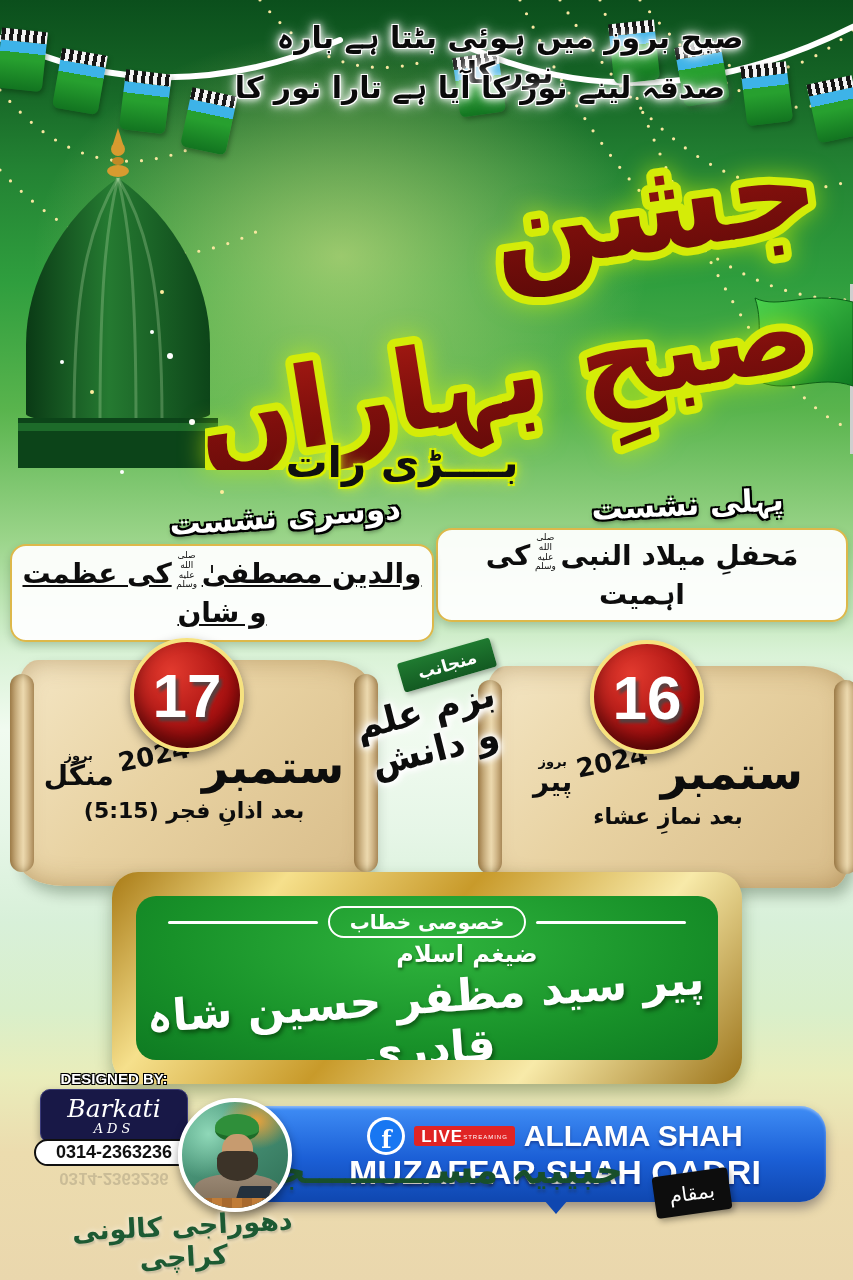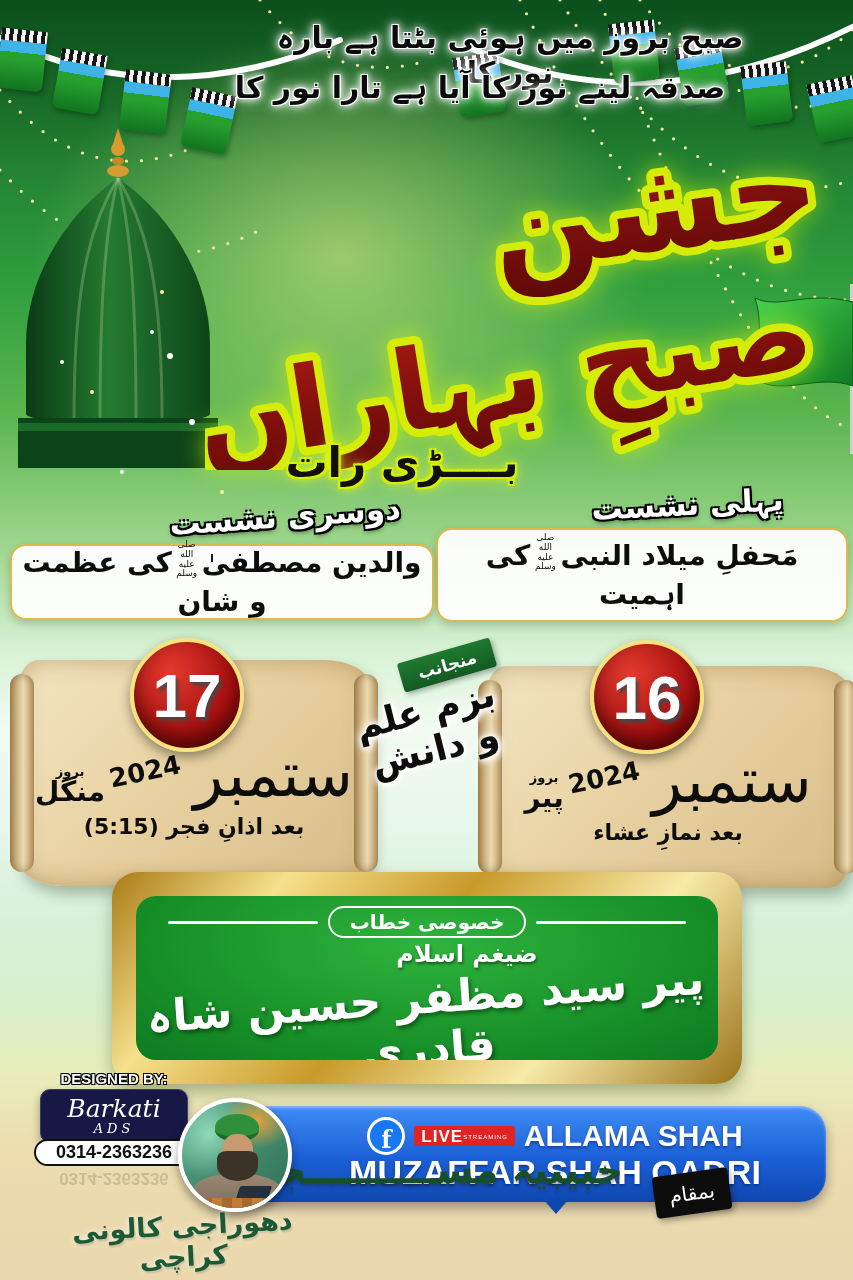--- a/index.html
+++ b/index.html
@@ -51,21 +51,21 @@
 
   
   .session-header { z-index:3; direction:rtl; text-align:center; color:#fff; font-weight:bold; font-size:31px;
     text-shadow:2px 2px 0 #000, -2px -2px 0 #000, 2px -2px 0 #000, -2px 2px 0 #000, 0 3px 5px rgba(0,0,0,.5); }
   .session-header.first  { left:555px; top:486px; width:265px; transform:rotate(-3deg); }
   .session-header.second { left:140px; top:498px; width:290px; transform:rotate(-4deg); }
   .session-box { z-index:3; direction:rtl; display:flex; align-items:center; justify-content:center;
     background:rgba(255,255,255,.94); border:2px solid #ddb84a; border-radius:16px;
     box-shadow:0 4px 9px rgba(0,40,0,.2); color:#0d0d0d; font-weight:bold; font-size:28px; text-align:center; }
   .session-box.first  { left:436px; top:528px; width:412px; height:94px; }
-  .session-box.second { left:10px;  top:544px; width:424px; height:76px; }
+  .session-box.second { left:10px;  top:544px; width:424px; height:98px;text-decoration:underline; }
   .pbuh { display:inline-block; font-size:9px; width:30px; line-height:1.1; vertical-align:top;
     transform:translateY(-6px); font-weight:normal; }
 
   
   .scroll { z-index:3; background:linear-gradient(135deg,#f4e6c4 0%,#e8d2a2 45%,#d8bc89 100%);
     border-radius:20px 46px 20px 46px / 30px 26px 34px 26px;
     box-shadow:inset 0 0 26px rgba(120,80,20,.38), 5px 8px 14px rgba(0,30,0,.28); }
   .scroll::before, .scroll::after { content:""; position:absolute; top:14px; bottom:14px; width:24px;
     background:linear-gradient(90deg,#b2905c,#ecd9ae 55%,#c3a271); border-radius:12px;
     box-shadow:inset 0 0 8px rgba(90,60,10,.5); }
@@ -76,21 +76,21 @@
   .date-circle { position:absolute; width:114px; height:114px; border-radius:50%;
     background:radial-gradient(circle at 35% 28%, #e23a2e, #a50f0f 62%, #6e0505);
     border:4px solid #f6e27f; box-shadow:0 5px 12px rgba(0,0,0,.4), inset 0 -10px 18px rgba(0,0,0,.45);
     display:flex; align-items:center; justify-content:center; color:#fff; font-size:62px; font-weight:bold;
     font-family:"Liberation Sans", sans-serif; text-shadow:3px 4px 3px rgba(70,70,70,.85); z-index:4; }
   .scroll-right .date-circle { left:104px; top:-26px; }
   .scroll-left  .date-circle { left:112px; top:-22px; }
 
   .scroll-content { position:absolute; left:0; right:0; top:84px; direction:rtl; text-align:center; color:#0d0d0d; }
   .date-row { display:flex; direction:rtl; justify-content:center; align-items:flex-end; gap:8px; }
-  .date-month { font-size:62px; font-weight:normal; line-height:1; }
+  .date-month { font-size:46px; font-weight:bold; line-height:1; }
   .date-year  { font-size:26px; font-weight:bold; transform:rotate(-12deg) translateY(-20px); }
   .wcol { display:flex; flex-direction:column; align-items:center; line-height:1; }
   .wprefix { font-size:13px; font-weight:bold; }
   .wday { font-size:28px; font-weight:bold; }
   .date-time { margin-top:8px; font-size:22px; font-weight:bold; letter-spacing:1px; }
 
   
   .organizer { left:354px; top:650px; width:152px; height:232px; z-index:3; text-align:center; }
   .org-ribbon { display:inline-block; margin-left:34px; transform:rotate(-16deg);
     background:linear-gradient(#1f7a30,#135a22); color:#fff; font-size:17px; font-weight:bold;

